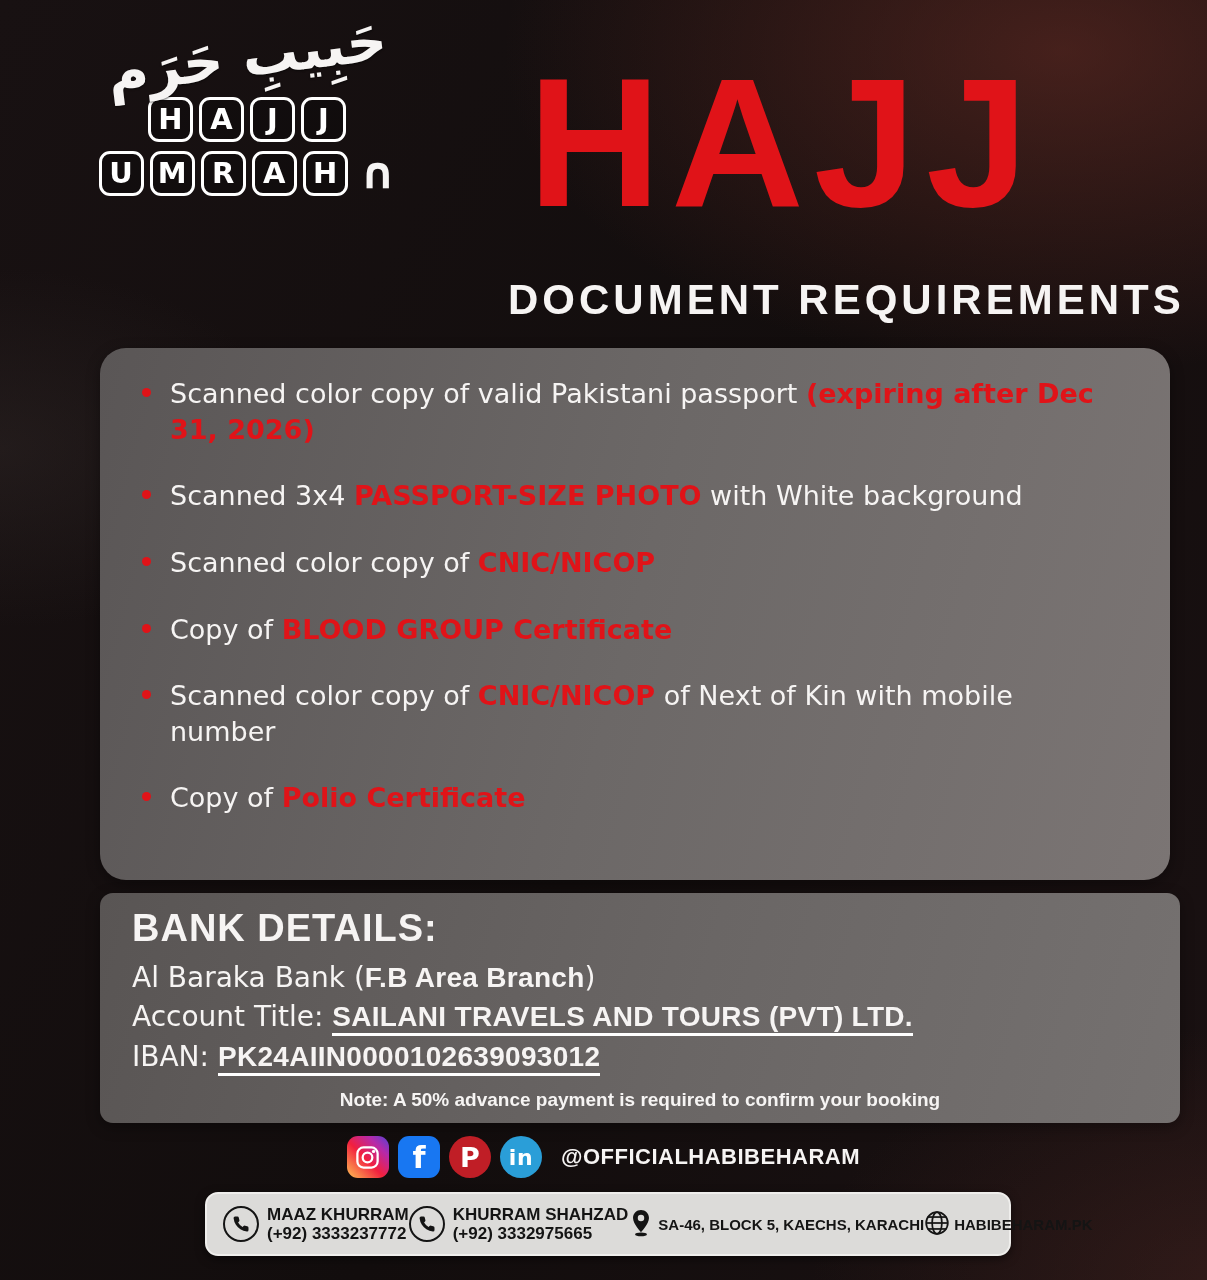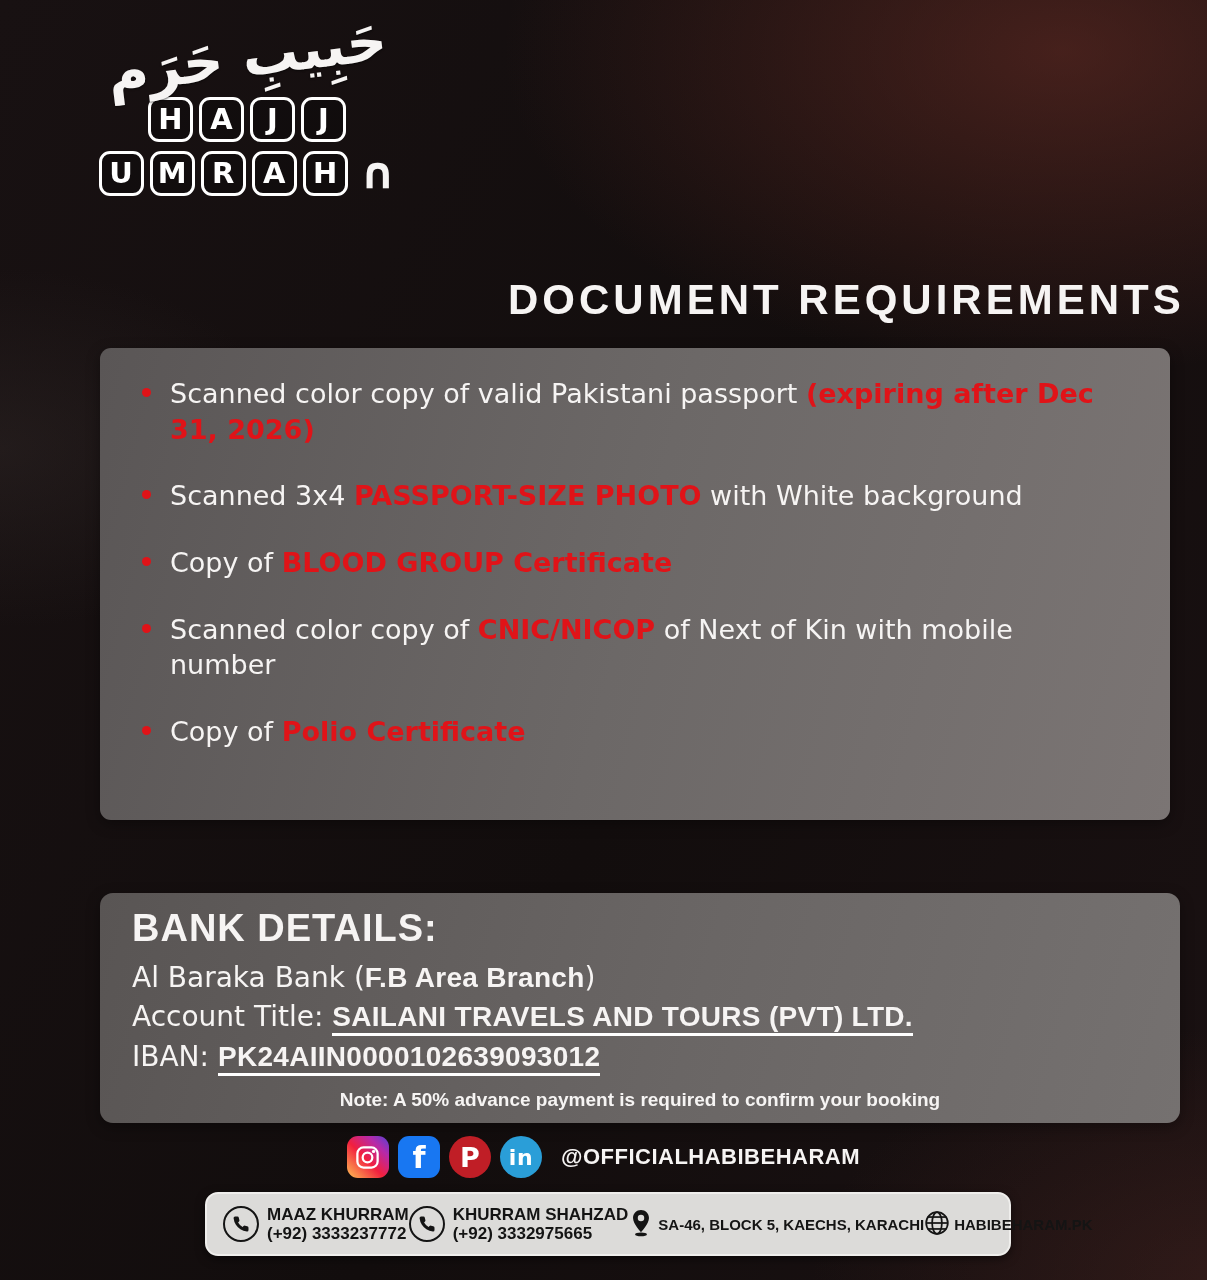--- a/index.html
+++ b/index.html
@@ -30,22 +30,22 @@
   .logo-mark{font-size:44px;font-weight:bold;margin-left:6px;line-height:1;}
   
   .year{position:absolute;left:845px;top:24px;font-size:45px;font-weight:bold;
     letter-spacing:1px;font-family:"Liberation Sans",sans-serif;}
   .title{position:absolute;left:528px;top:46px;margin:0;font-size:184px;line-height:1.05;
     font-weight:bold;color:var(--red);letter-spacing:10px;
     font-family:"Liberation Sans",sans-serif;}
   .subtitle{position:absolute;left:508px;top:276px;margin:0;font-size:42px;
     font-weight:bold;letter-spacing:4px;font-family:"Liberation Sans",sans-serif;}
   
-  .req-box{position:absolute;left:100px;top:348px;width:1070px;height:472px;
-    border-radius:11px;box-sizing:border-box;padding:28px 44px 10px 40px;
+  .req-box{position:absolute;left:100px;top:348px;width:1070px;height:532px;
+    border-radius:26px;box-sizing:border-box;padding:28px 44px 10px 40px;
     background:linear-gradient(105deg,var(--panel1) 0%,var(--panel2) 50%,var(--panel3) 100%);
     box-shadow:0 4px 14px rgba(0,0,0,.35);}
   .req-box ul{list-style:none;margin:0;padding:0;}
   .req-box li{position:relative;padding-left:30px;font-size:27px;line-height:1.32;
     margin-bottom:31px;}
   .req-box li:last-child{margin-bottom:0;}
   .dot{position:absolute;left:2px;top:12px;width:9px;height:9px;border-radius:50%;
     background:var(--red);}
   .red{color:var(--red);font-weight:bold;}
   
@@ -102,26 +102,28 @@
     <div class="logo-row" id="logoRow2">
         <span class="tile">U</span>
         <span class="tile">M</span>
         <span class="tile">R</span>
         <span class="tile">A</span>
         <span class="tile">H</span>
         <span class="logo-mark">∩</span>
       </div>
   </div>
 
+  <h1 class="title">HAJJ</h1>
   <h2 class="subtitle">DOCUMENT REQUIREMENTS</h2>
 
   <section class="req-box">
     <ul id="reqList">
         <li><span class="dot"></span><span>Scanned color copy of valid Pakistani passport </span><span class="red">(expiring after Dec 31, 2026)</span></li>
         <li><span class="dot"></span><span>Scanned 3x4 </span><span class="red">PASSPORT-SIZE PHOTO</span><span> with White background</span></li>
+        <li><span class="dot"></span><span>Scanned color copy of </span><span class="red">CNIC/NICOP</span></li>
         <li><span class="dot"></span><span>Copy of </span><span class="red">BLOOD GROUP Certificate</span></li>
         <li><span class="dot"></span><span>Scanned color copy of </span><span class="red">CNIC/NICOP</span><span> of Next of Kin with mobile number</span></li>
         <li><span class="dot"></span><span>Copy of </span><span class="red">Polio Certificate</span></li>
       </ul>
   </section>
 
   <section class="bank-box">
     <h3>BANK DETAILS:</h3>
     <p class="bank-line"><span>Al Baraka Bank (</span><b>F.B Area Branch</b><span>)</span></p>
     <p class="bank-line"><span>Account Title: </span><b class="uline">SAILANI TRAVELS AND TOURS (PVT) LTD.</b></p>

